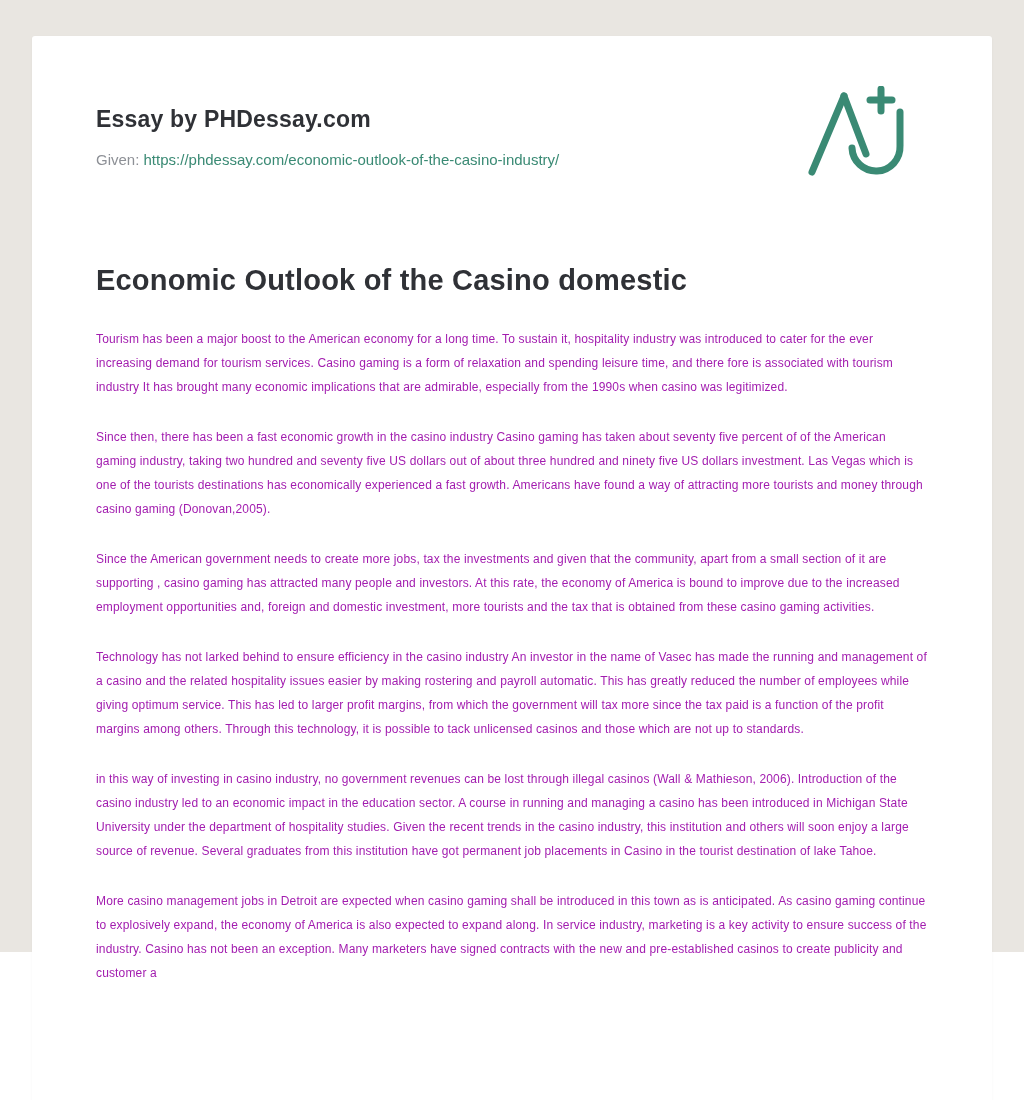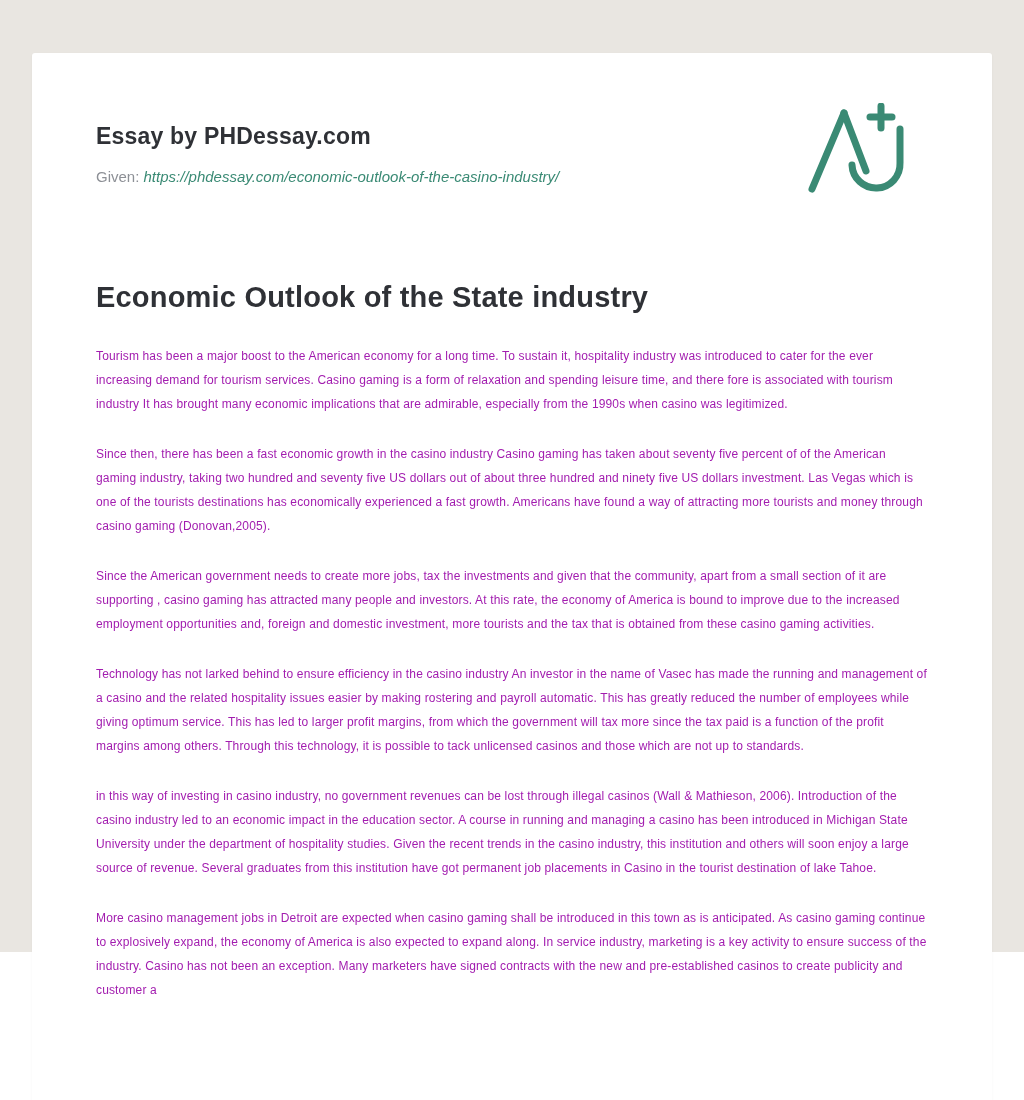--- a/index.html
+++ b/index.html
@@ -6,21 +6,21 @@
   html, body {
     width: 1024px;
     height: 1100px;
     overflow: hidden;
     font-family: "Liberation Sans", "DejaVu Sans", sans-serif;
   }
   .page {
     width: 1024px;
     height: 952px;
     background: #e9e6e1;
-    padding-top: 53px;
+    padding-top: 36px;
   }
   .card {
     width: 960px;
     min-height: 1100px;
     margin: 0 auto;
     background: #ffffff;
     border-radius: 3px;
     box-shadow: 0 1px 3px rgba(0,0,0,0.04);
     padding: 48px 64px 40px 64px;
   }
@@ -37,21 +37,20 @@
     margin-top: 22px;
   }
   .source-line {
     margin-top: 18px;
     font-size: 15px;
     color: #8d9096;
   }
   .source-line a {
     color: #3a8a74;
     text-decoration: none;
-    font-style: italic;
   }
   .logo {
     width: 110px;
     height: 92px;
     flex: 0 0 auto;
     margin-right: 14px;
     margin-top: 2px;
   }
   .essay-title {
     margin-top: 86px;
@@ -94,21 +93,21 @@
 
             <path d="M66 14 h22"></path>
             <path d="M77 3 v22"></path>
 
             <path d="M96 26 v34 a24 24 0 0 1 -48 2"></path>
           </g>
         </svg>
       </div>
     </div>
 
-    <h1 class="essay-title">Economic Outlook of the State industry</h1>
+    <h1 class="essay-title">Economic Outlook of the Casino domestic</h1>
 
     <p class="para">Tourism has been a major boost to the American economy for a long time. To sustain it, hospitality industry was introduced to cater for the ever increasing demand for tourism services. Casino gaming is a form of relaxation and spending leisure time, and there fore is associated with tourism industry It has brought many economic implications that are admirable, especially from the 1990s when casino was legitimized.</p>
     <p class="para">Since then, there has been a fast economic growth in the casino industry Casino gaming has taken about seventy five percent of of the American gaming industry, taking two hundred and seventy five US dollars out of about three hundred and ninety five US dollars investment. Las Vegas which is one of the tourists destinations has economically experienced a fast growth. Americans have found a way of attracting more tourists and money through casino gaming (Donovan,2005).</p>
     <p class="para">Since the American government needs to create more jobs, tax the investments and given that the community, apart from a small section of it are supporting , casino gaming has attracted many people and investors. At this rate, the economy of America is bound to improve due to the increased employment opportunities and, foreign and domestic investment, more tourists and the tax that is obtained from these casino gaming activities.</p>
     <p class="para">Technology has not larked behind to ensure efficiency in the casino industry An investor in the name of Vasec has made the running and management of a casino and the related hospitality issues easier by making rostering and payroll automatic. This has greatly reduced the number of employees while giving optimum service. This has led to larger profit margins, from which the government will tax more since the tax paid is a function of the profit margins among others. Through this technology, it is possible to tack unlicensed casinos and those which are not up to standards.</p>
     <p class="para">in this way of investing in casino industry, no government revenues can be lost through illegal casinos (Wall &amp; Mathieson, 2006). Introduction of the casino industry led to an economic impact in the education sector. A course in running and managing a casino has been introduced in Michigan State University under the department of hospitality studies. Given the recent trends in the casino industry, this institution and others will soon enjoy a large source of revenue. Several graduates from this institution have got permanent job placements in Casino in the tourist destination of lake Tahoe.</p>
     <p class="para">More casino management jobs in Detroit are expected when casino gaming shall be introduced in this town as is anticipated. As casino gaming continue to explosively expand, the economy of America is also expected to expand along. In service industry, marketing is a key activity to ensure success of the industry. Casino has not been an exception. Many marketers have signed contracts with the new and pre-established casinos to create publicity and customer a</p>
 
   </div>
 </div>

